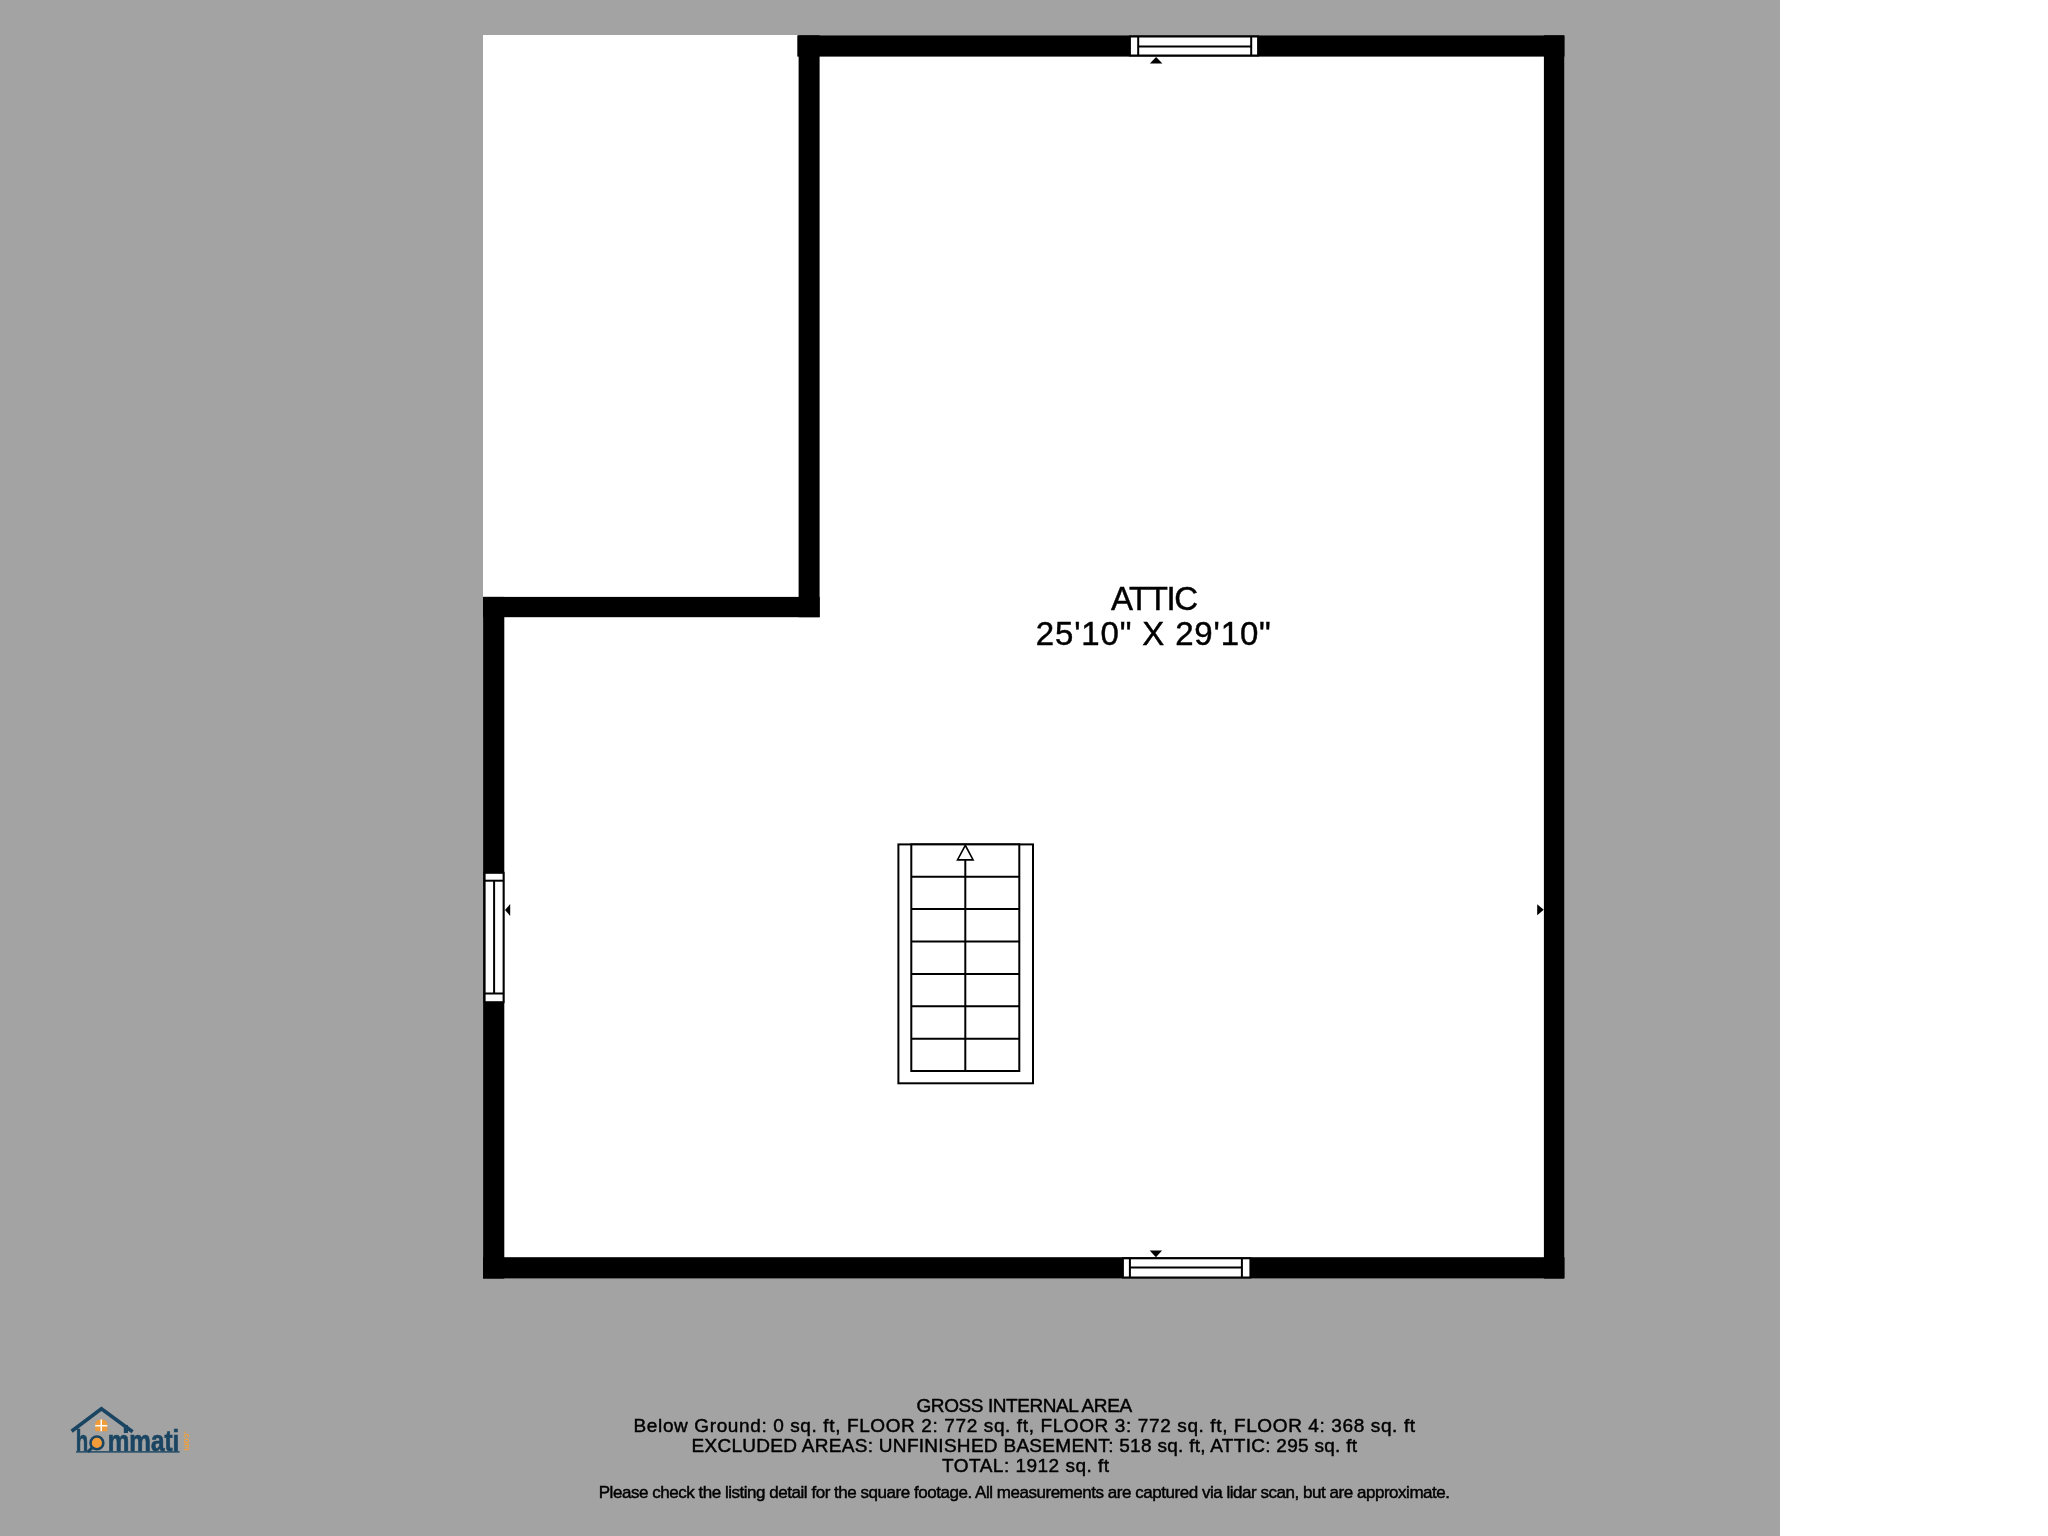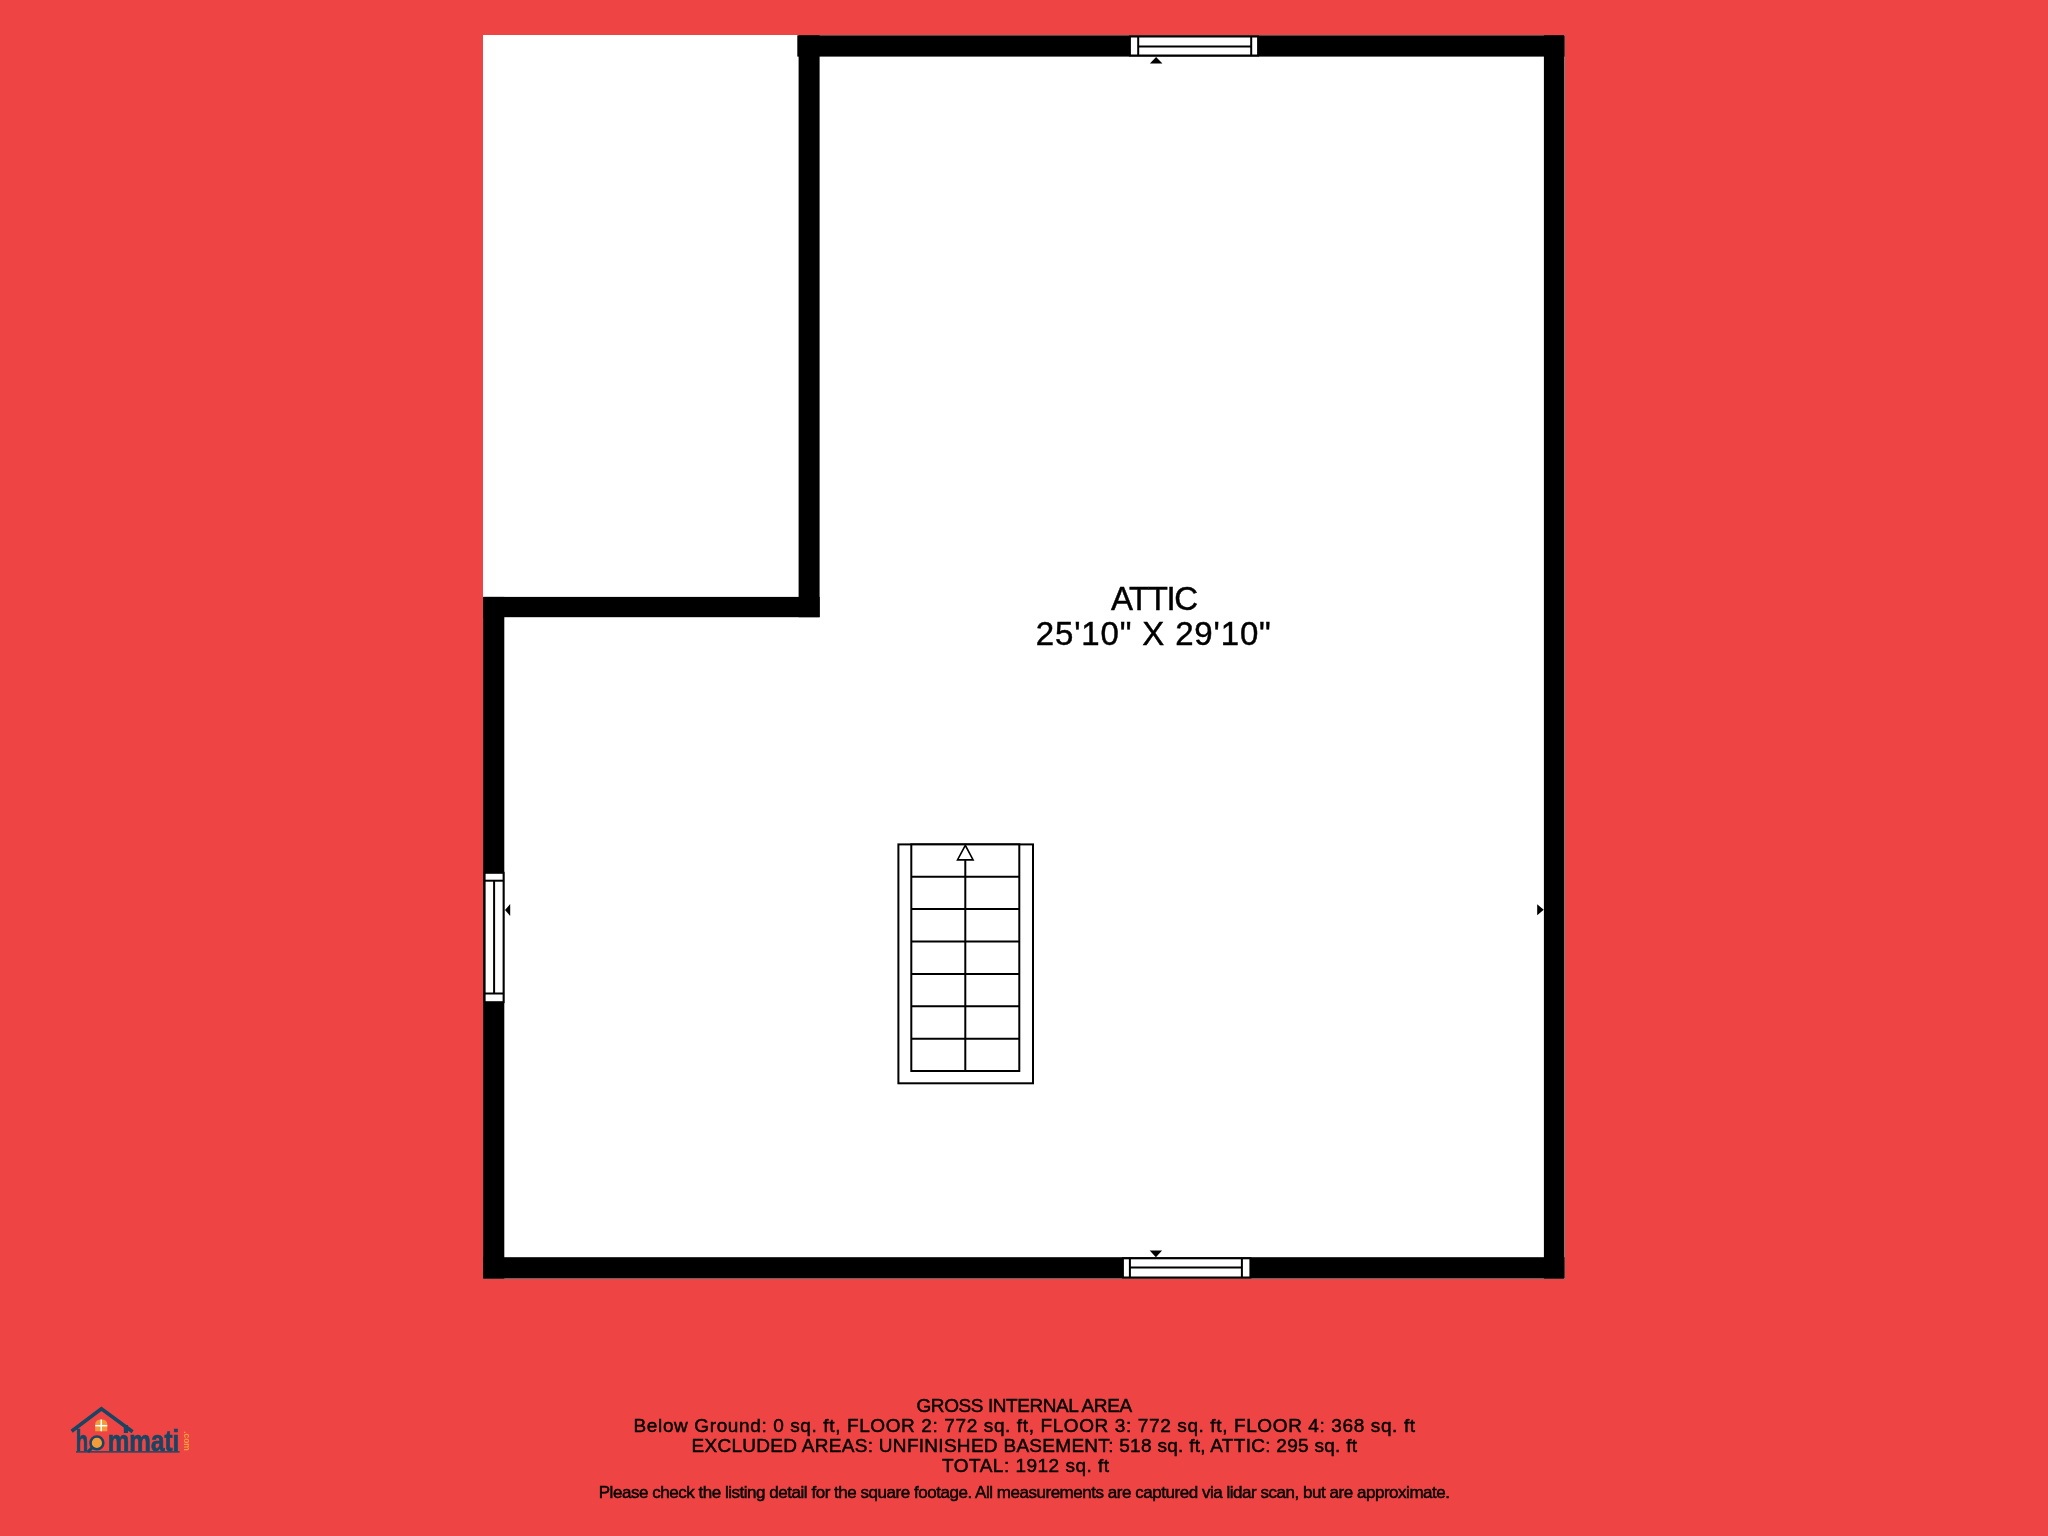--- a/index.html
+++ b/index.html
@@ -1,17 +1,17 @@
 <!DOCTYPE html>
 <html><head>
 <meta charset="utf-8">
 <style>
   html,body{margin:0;padding:0;background:#ffffff;overflow:hidden;}
-  .page{position:relative;width:2048px;height:1536px;background:#ef4444;overflow:hidden;
-        font-family:"Liberation Sans", sans-serif;}
+  .page{position:relative;width:1765px;height:1536px;background:#a3a3a3;overflow:hidden;
+        font-family:"Liberation Sans", sans-serif;padding-left:15px;}
   svg{position:absolute;left:0;top:0;}
   text{font-family:"Liberation Sans", sans-serif;}
 </style>
 </head>
 <body>
 <div class="page">
 <svg width="2048" height="1536" viewBox="0 0 2048 1536">
 
   <rect x="483" y="35" width="1082" height="1244" fill="#ffffff"></rect>
 

